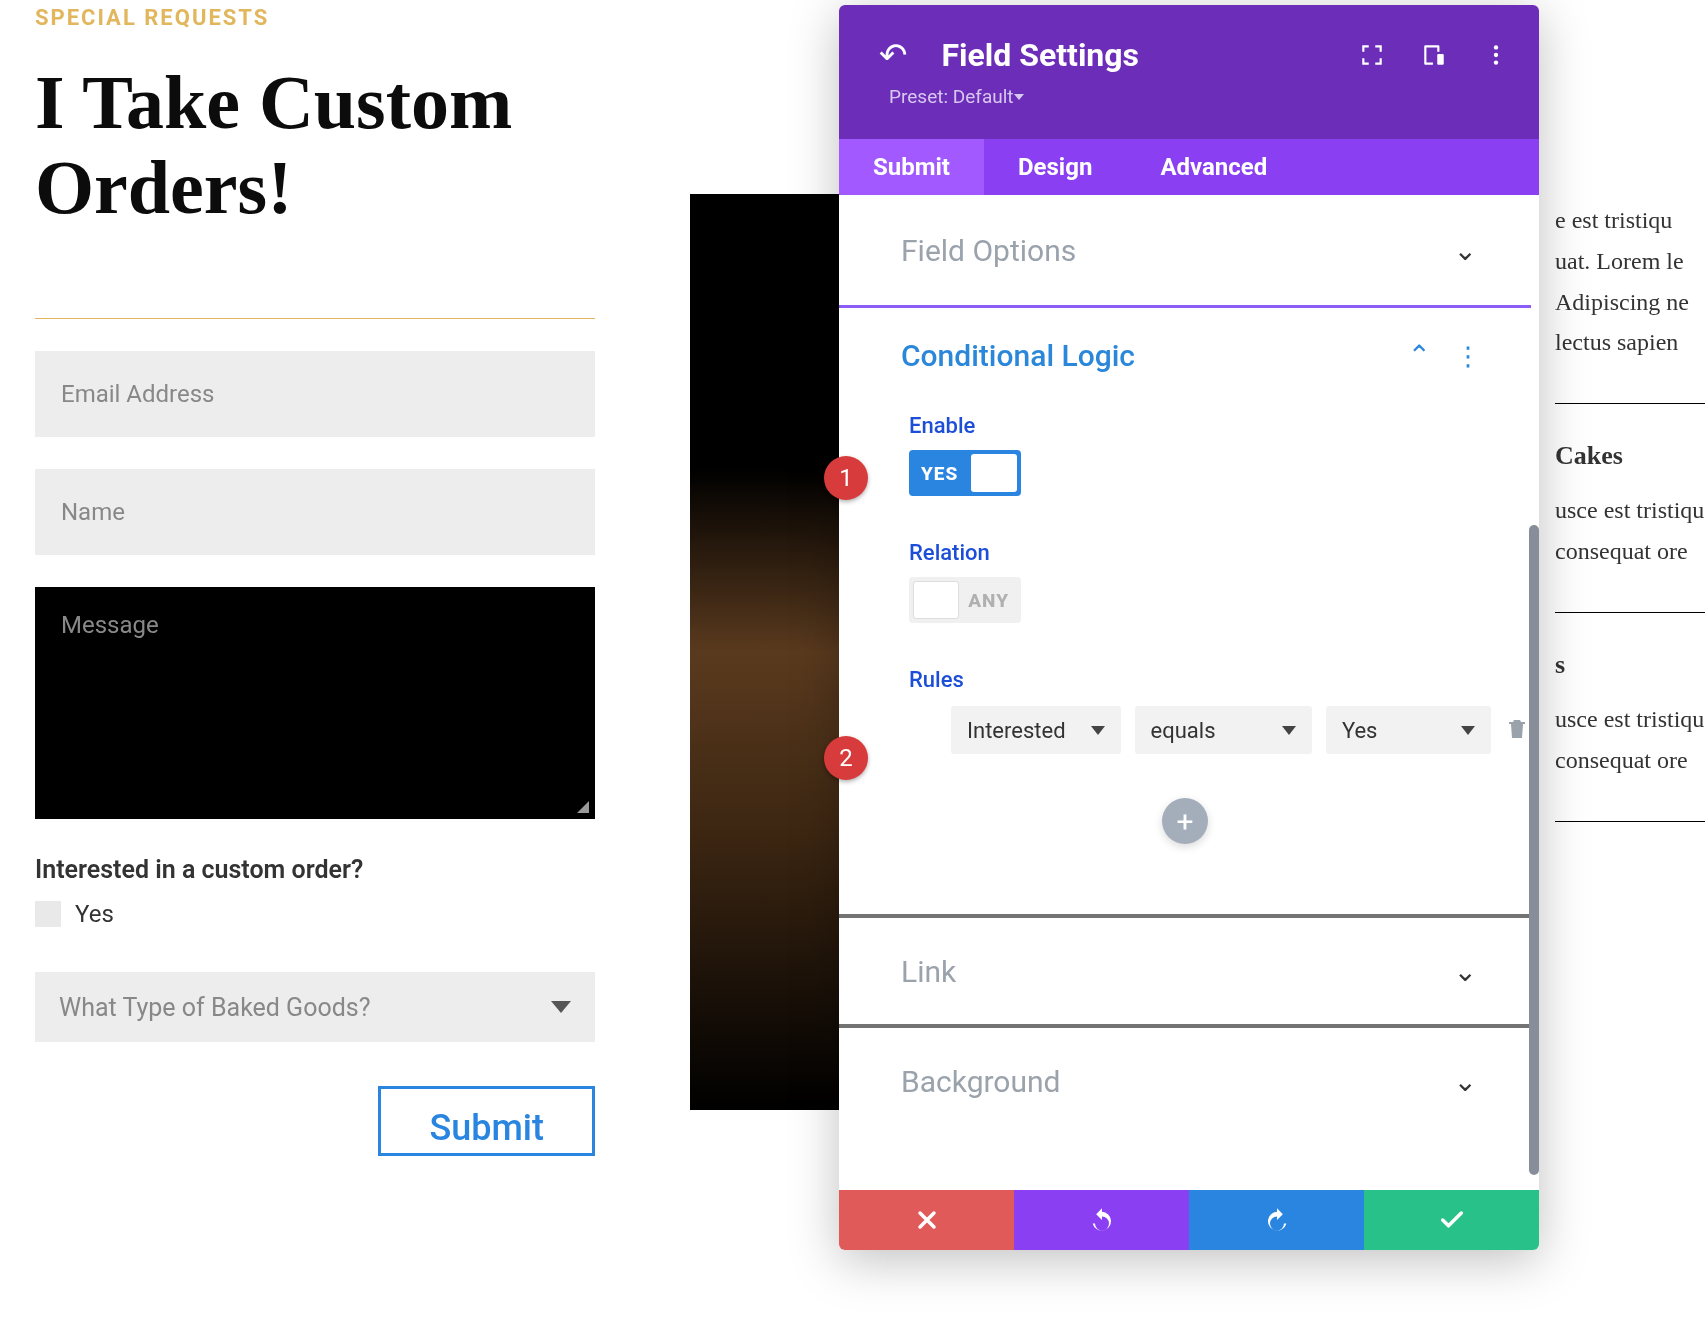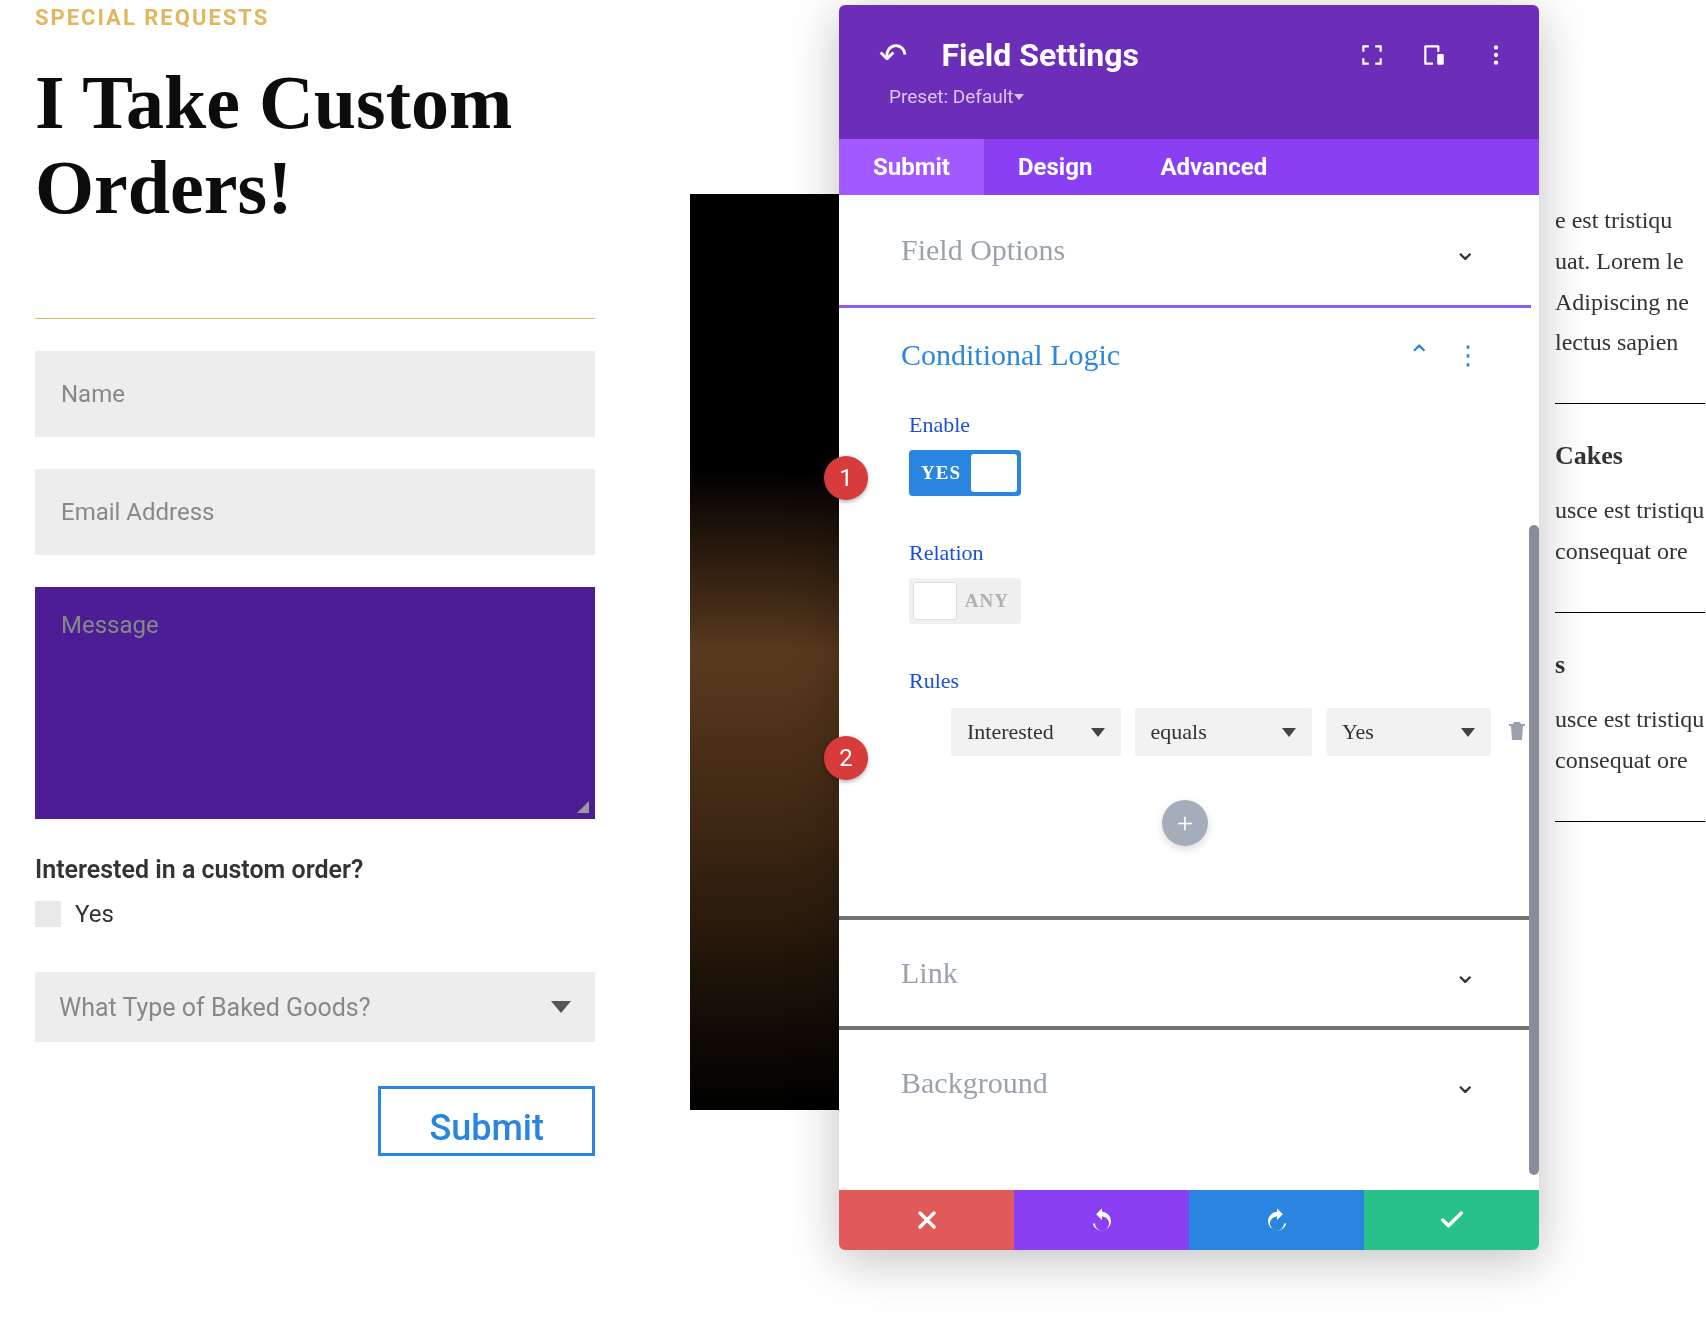--- a/index.html
+++ b/index.html
@@ -3,21 +3,21 @@
 <meta charset="utf-8">
 <style>
   * { box-sizing: border-box; margin: 0; padding: 0; }
   html, body { width: 1706px; height: 1317px; font-family: -apple-system, BlinkMacSystemFont, "Segoe UI", Roboto, Helvetica, Arial, sans-serif; background: #fff; overflow: hidden; }
   
   .form-area { position: absolute; left: 35px; top: 5px; width: 570px; }
   .eyebrow { font-size: 22px; letter-spacing: 2px; font-weight: 700; color: #e1b65d; }
   .h1 { font-family: Georgia, "Times New Roman", serif; font-size: 76px; font-weight: 800; line-height: 1.12; color: #0c0c0c; margin-top: 30px; }
   .divider { height: 1px; background: #e1b65d; margin-top: 88px; width: 560px; }
   .input-box { background: #ededed; height: 86px; width: 560px; margin-top: 32px; display: flex; align-items: center; padding: 0 26px; font-size: 24px; color: #888; }
-  .textarea-box { background: #4c1d95; width: 560px; height: 232px; margin-top: 32px; padding: 24px 26px; font-size: 24px; color: #888; position: relative; }
+  .textarea-box { background: #000000; width: 560px; height: 232px; margin-top: 32px; padding: 24px 26px; font-size: 24px; color: #888; position: relative; }
   .textarea-grip { position: absolute; right: 6px; bottom: 6px; width: 14px; height: 14px; }
   .textarea-grip::before { content: ""; position: absolute; right: 0; bottom: 0; width: 0; height: 0; border-style: solid; border-width: 0 0 12px 12px; border-color: transparent transparent #9a9a9a transparent; }
   .question-label { font-size: 25px; font-weight: 600; color: #333; margin-top: 36px; }
   .option-row { display: flex; align-items: center; gap: 14px; margin-top: 16px; font-size: 24px; color: #333; }
   .option-box { width: 26px; height: 26px; background: #e9e9e9; }
   .select-box { margin-top: 44px; width: 560px; height: 70px; background: #ededed; display: flex; align-items: center; justify-content: space-between; padding: 0 24px; font-size: 25px; color: #888; }
   .caret-down { width: 0; height: 0; border-left: 10px solid transparent; border-right: 10px solid transparent; border-top: 12px solid #555; }
   .submit-area { width: 560px; display: flex; justify-content: flex-end; margin-top: 44px; }
   .submit-btn { border: 3px solid #2a85e0; color: #2a85e0; padding: 18px 48px 4px 48px; font-size: 36px; font-weight: 500; background: #fff; }
 
@@ -33,21 +33,21 @@
   .title { font-size: 32px; font-weight: 700; flex: 1; }
   .header-actions { display: flex; gap: 36px; align-items: center; }
   .hicon { width: 26px; height: 26px; display:flex; align-items:center; justify-content:center; cursor:pointer; }
   .hicon svg { width: 26px; height: 26px; fill:#fff; }
   .preset-row { padding: 10px 0 0 50px; font-size: 19px; color: #d8c7f0; display:flex; align-items:center; gap:0; }
   .preset-caret { width:0;height:0;border-left:5px solid transparent;border-right:5px solid transparent;border-top:6px solid #d8c7f0; }
   .tabs { position:absolute; bottom:0; left:0; right:0; height:56px; background:#8a3ff2; display:flex; }
   .tab { flex:0 0 auto; padding:0 34px; display:flex; align-items:center; color:#fff; font-size:24px; font-weight:700; cursor:pointer; }
   .tab.active { background:#a259ff; }
 
-  .modal-body { position:absolute; top:190px; bottom:60px; left:0; right:0; overflow:hidden; padding-right:8px;font-family:Liberation Serif, serif; }
+  .modal-body { position:absolute; top:190px; bottom:60px; left:0; right:0; overflow:hidden; padding-right:8px; }
   .scrollbar-mock { position:absolute; top:330px; right:0; width:10px; height:650px; background:#888d9a; border-radius:5px; }
 
   .section-row { height:110px; display:flex; align-items:center; justify-content:space-between; padding:0 54px 0 62px; font-size:30px; color:#9aa2ac; cursor:pointer; border-top:4px solid #737373; }
   .section-row.first { border-top:none; }
   .section-row .chev { font-size:28px; color:#333; }
   .section-open-title { display:flex; align-items:center; justify-content:space-between; padding:30px 50px 6px 62px; font-size:30px; color:#2b87da; font-weight:500; border-top:3px solid #8b5cf6; }
   .section-open-actions { display:flex; align-items:center; gap:24px; color:#2b87da; }
   .section-open-actions .more { font-size:26px; cursor:pointer; }
 
   .sub-label { font-size:22px; color:#1d4ed8; font-weight:500; padding-left:70px; margin-top:34px; }
@@ -89,22 +89,22 @@
   .bg-line { border-top:1px solid #000; margin:40px 0 20px 0; }
 </style>
 </head>
 <body>
 
 <div class="form-area">
   <div class="eyebrow">SPECIAL REQUESTS</div>
   <div class="h1">I Take Custom Orders!</div>
   <div class="divider"></div>
 
+  <div class="input-box">Email Address</div>
   <div class="input-box">Name</div>
-  <div class="input-box">Email Address</div>
 
   <div class="textarea-box">
     <span>Message</span>
     <div class="textarea-grip"></div>
   </div>
 
   <div class="question-label">Interested in a custom order?</div>
   <div class="option-row">
     <div class="option-box"></div>
     <span>Yes</span>

